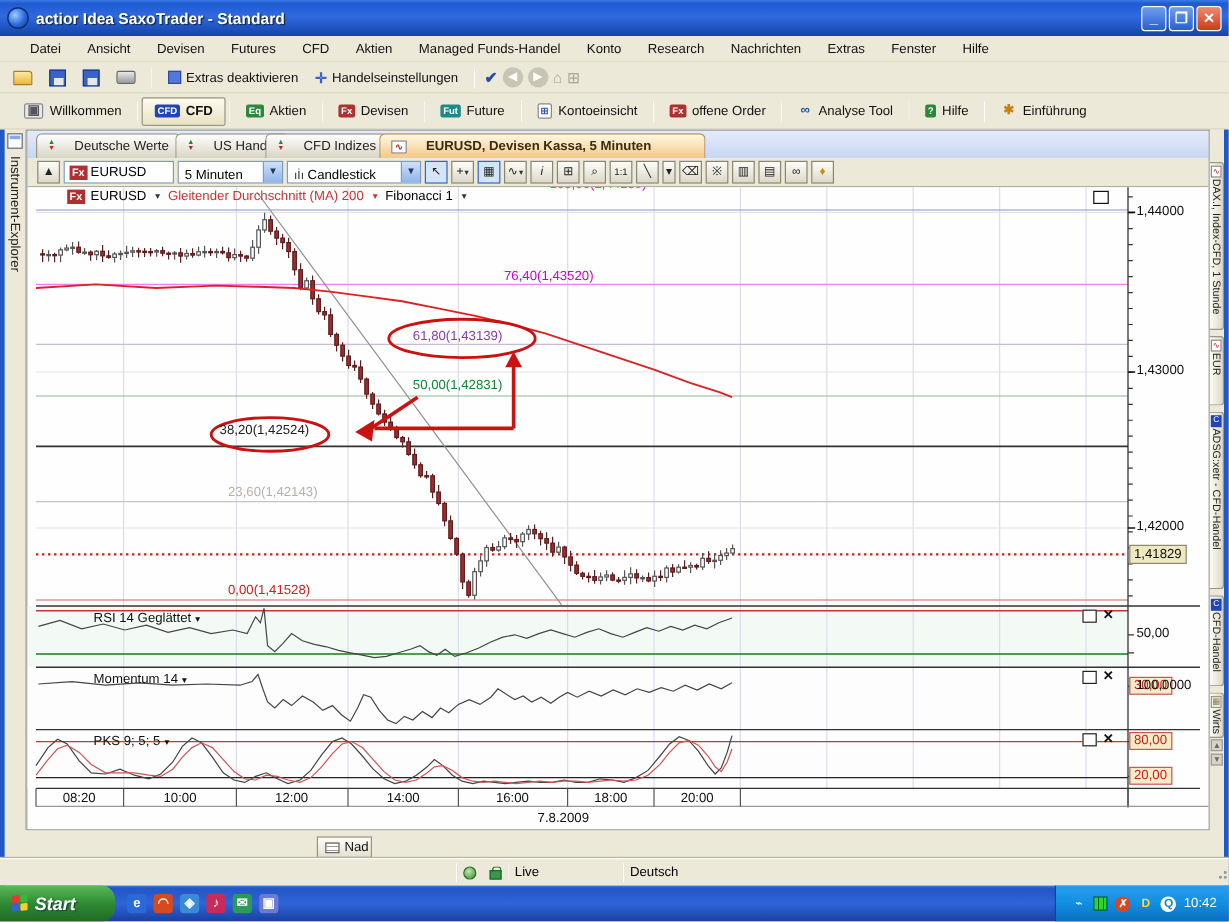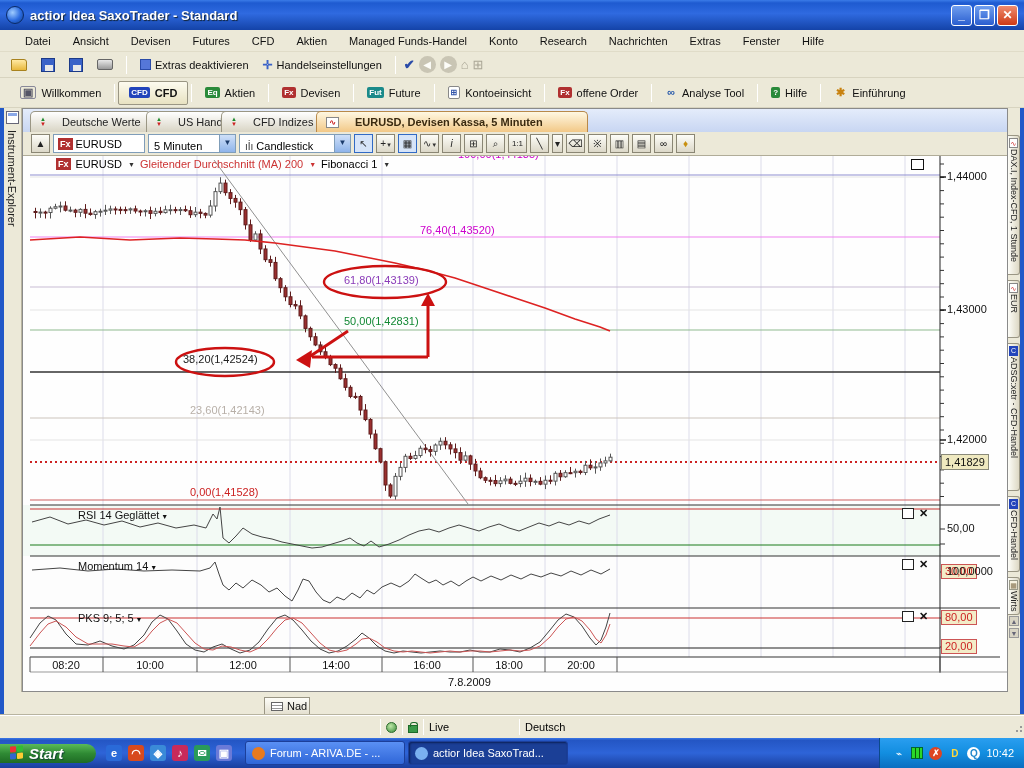--- a/index.html
+++ b/index.html
@@ -105,21 +105,21 @@
   .ic-person { width:11px; height:11px; border-radius:50%; background:radial-gradient(circle at 40% 35%,#bfe8a8,#3a8a3a); border:1px solid #2a6a2a; }
   .ic-lock { width:10px; height:8px; background:#3a9948; border:1px solid #1d6b2a; position:relative; margin-top:3px; }
   .ic-lock::before { content:""; position:absolute; left:1px; top:-4px; width:6px; height:4px; border:1px solid #1d6b2a; border-bottom:none; border-radius:3px 3px 0 0; }
   .grip { margin-left:auto; width:14px; height:14px; background:
     radial-gradient(circle at 11px 11px,#999 1px,transparent 1.5px),
     radial-gradient(circle at 7px 11px,#999 1px,transparent 1.5px),
     radial-gradient(circle at 11px 7px,#999 1px,transparent 1.5px); }
 
   
   #taskbar { left:0; top:738px; width:1024px; height:30px; background:linear-gradient(180deg,#3a77e8 0%,#2456c4 8%,#2e64d8 50%,#1a3f9e 100%); display:flex; align-items:center; }
-  #startbtn { height:19px; width:96px; background:linear-gradient(180deg,#5aba58 0%,#2f8a34 50%,#1e6b24 100%); border-radius:0 12px 12px 0; display:flex; align-items:center; gap:5px; padding-left:10px; color:#fff; font-weight:bold; font-style:italic; font-size:15px; text-shadow:1px 1px 1px #143; }
+  #startbtn { height:30px; width:96px; background:linear-gradient(180deg,#5aba58 0%,#2f8a34 50%,#1e6b24 100%); border-radius:0 12px 12px 0; display:flex; align-items:center; gap:5px; padding-left:10px; color:#fff; font-weight:bold; font-style:italic; font-size:15px; text-shadow:1px 1px 1px #143; }
   .flag { width:14px; height:14px; display:grid; grid-template-columns:6px 6px; grid-template-rows:6px 6px; gap:1px; transform:skewY(-5deg); }
   .flag i { border-radius:1px; }
   .ql { display:flex; align-items:center; gap:6px; padding:0 10px; }
   .qlico { width:16px; height:16px; border-radius:3px; color:#fff; font-size:11px; font-weight:bold; text-align:center; line-height:16px; }
   .taskwin { height:24px; width:160px; margin-left:3px; border-radius:3px; background:linear-gradient(180deg,#5a90f4,#2f66d8); border:1px solid #1c3f9a; color:#fff; display:flex; align-items:center; gap:5px; padding:0 6px; white-space:nowrap; overflow:hidden; }
   .taskwin.active { background:#1b3f96; box-shadow:inset 1px 1px 2px #0c2158; }
   .twico { width:13px; height:13px; border-radius:50%; flex:0 0 auto; }
   #tray { margin-left:auto; height:30px; background:linear-gradient(180deg,#2a9ef0 0%,#128ee0 50%,#0b6ec0 100%); border-left:1px solid #0a4a8a; display:flex; align-items:center; gap:6px; padding:0 10px 0 12px; }
   #trayclock { color:#fff; font-size:11px; }
   .trico { width:13px; height:13px; font-size:10px; line-height:13px; text-align:center; color:#fff; }
@@ -738,30 +738,20 @@
     <span>Start</span>
   </div>
   <div class="ql">
     <span class="qlico" style="background:#2a6ad8">e</span>
     <span class="qlico" style="background:#d84a1e">◠</span>
     <span class="qlico" style="background:#3a8ad8">◈</span>
     <span class="qlico" style="background:#c82a5a">♪</span>
     <span class="qlico" style="background:#2a9a5a">✉</span>
     <span class="qlico" style="background:#6a7ad8">▣</span>
   </div>
-  <div id="taskwins" style="display:flex">
-      <div class="taskwin">
-        <span class="twico" style="background: rgb(232, 122, 30);"></span>
-        <span>Forum - ARIVA.DE - ...</span>
-      </div>
-      <div class="taskwin active">
-        <span class="twico" style="background: rgb(122, 176, 240);"></span>
-        <span>actior Idea SaxoTrad...</span>
-      </div>
-    </div>
   <div id="tray">
     <span class="trico">⌁</span>
     <span class="eq"></span>
     <span class="shield">✗</span>
     <span class="trico" style="color:#ffd83a;font-weight:bold">D</span>
     <span class="trico" style="background:#fff;color:#28c;border-radius:50%;font-weight:bold">Q</span>
     <span id="trayclock">10:42</span>
   </div>
 </div>
 

